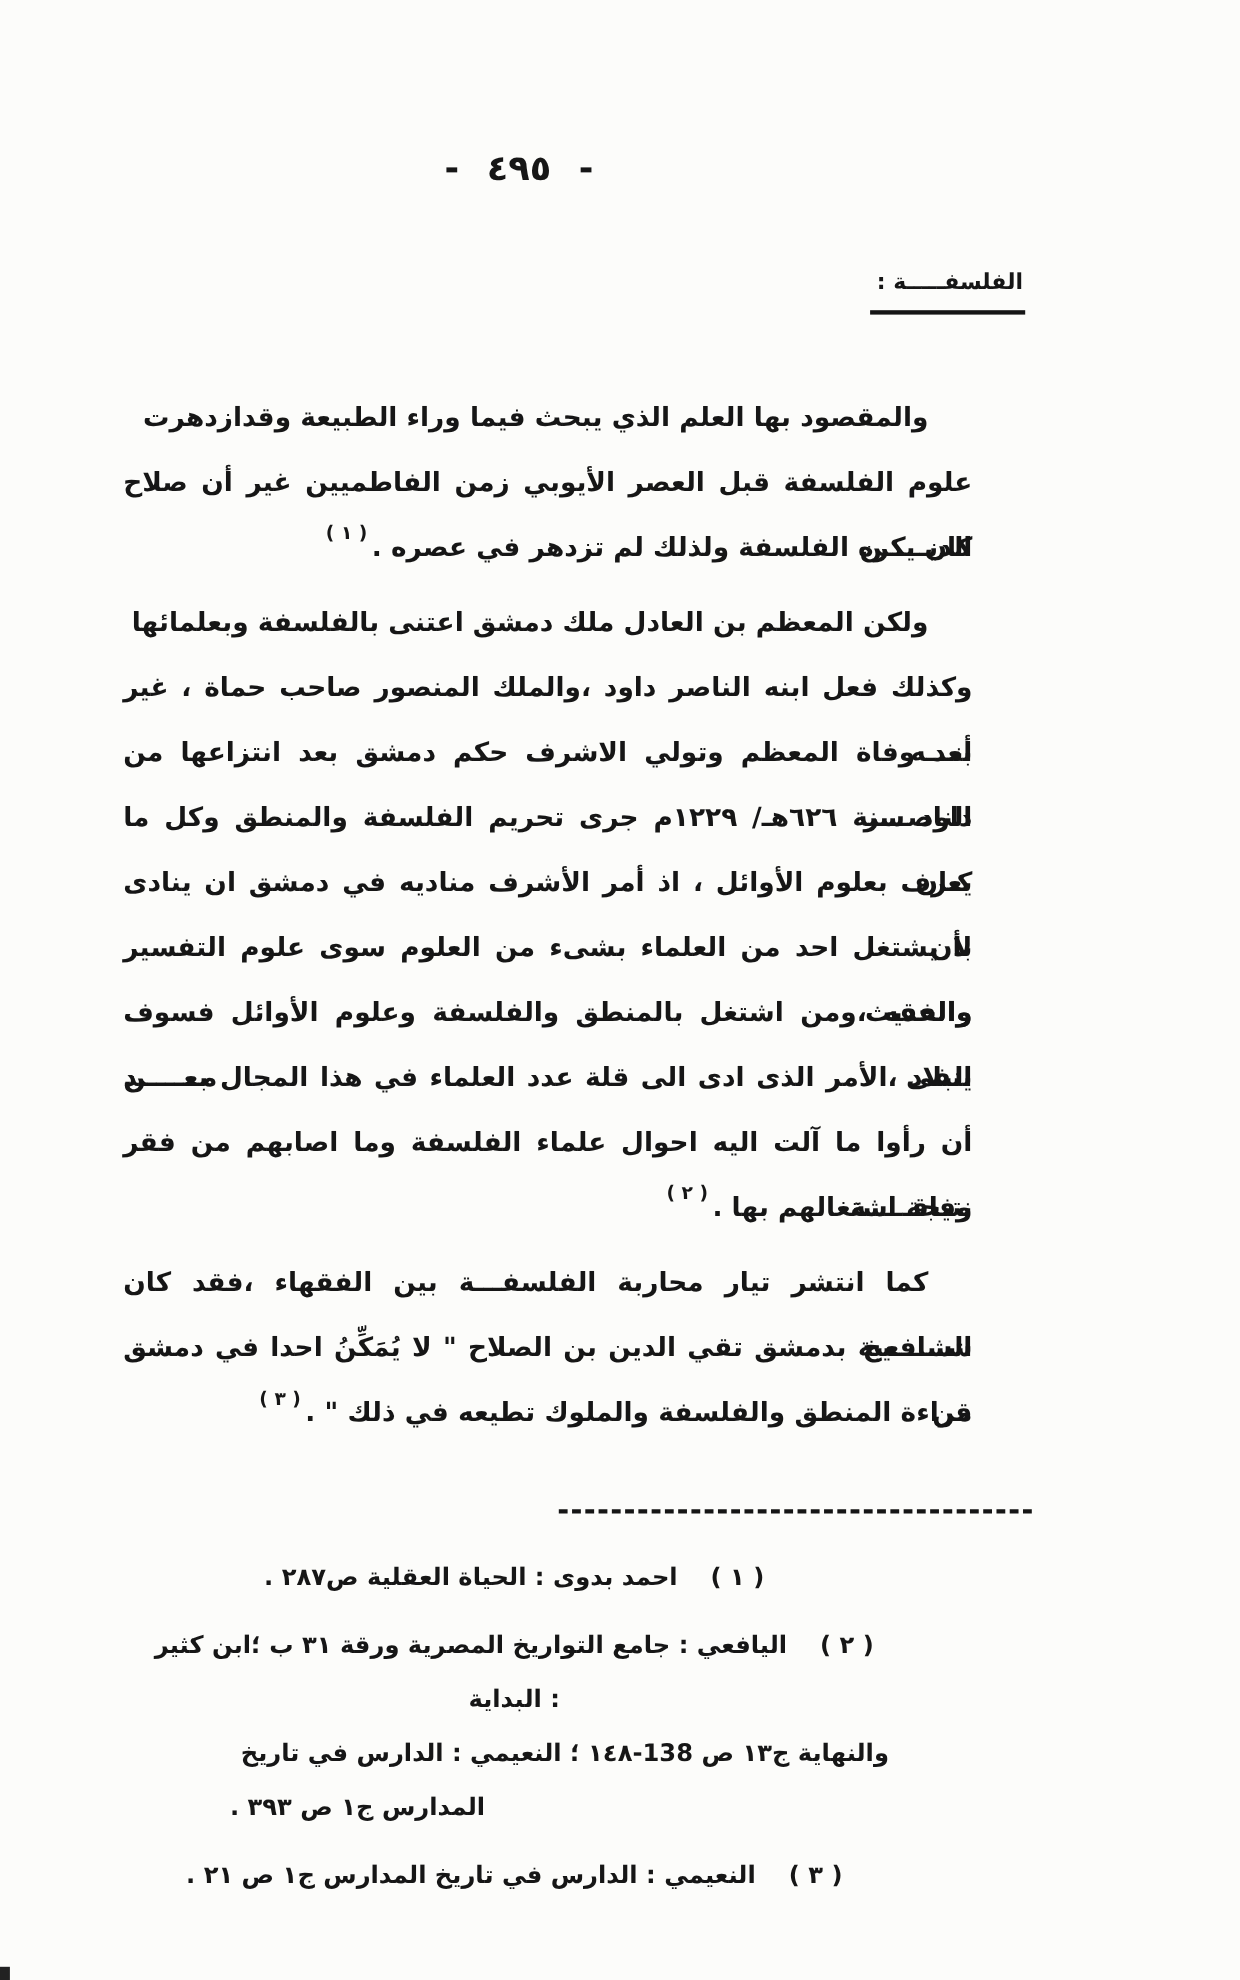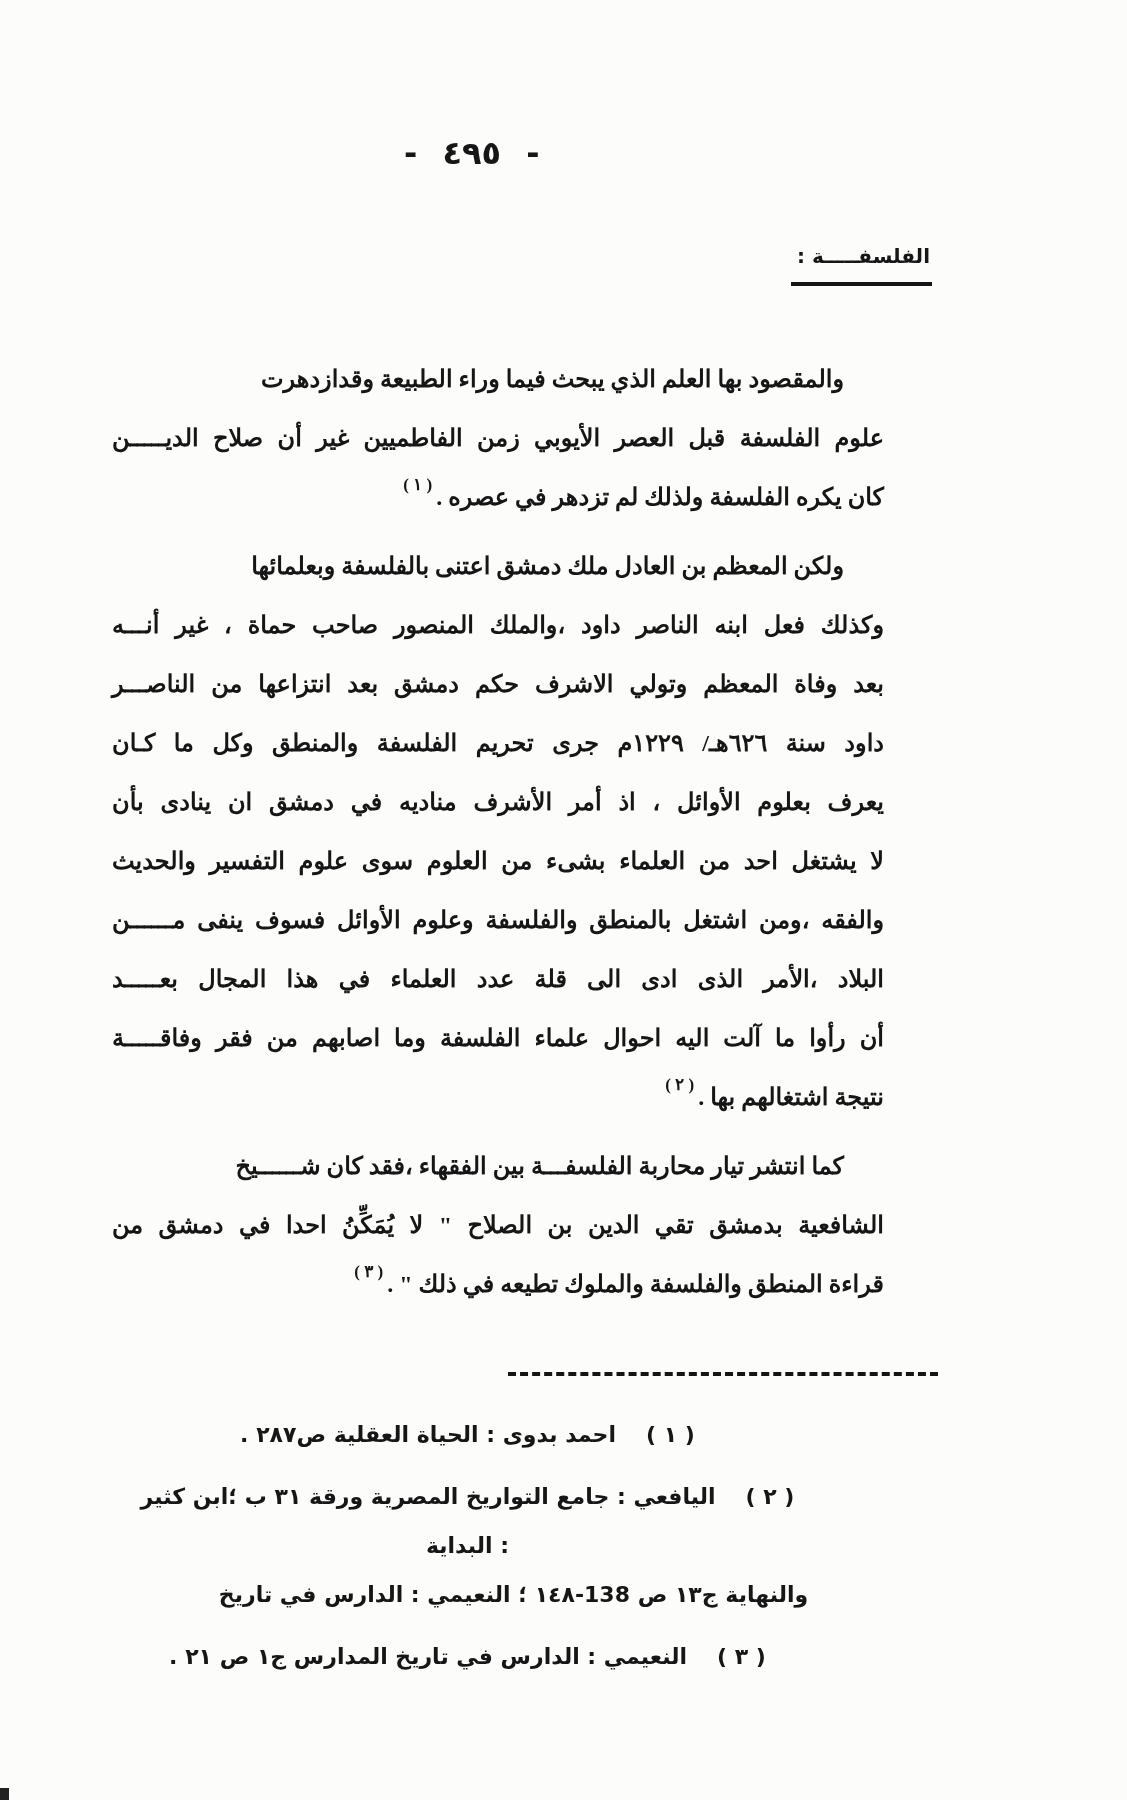--- a/index.html
+++ b/index.html
@@ -17,21 +17,21 @@
     font-size:32px;direction:rtl;word-spacing:14px;letter-spacing:2px;
   }
   .heading{
     position:absolute;top:244px;right:195px;
     font-size:20px;direction:rtl;
     padding:0 2px 14px 6px;
     border-bottom:4px solid #151515;
   }
   .content{
     position:absolute;top:350px;left:112px;width:772px;
-    direction:rtl;font-size:24px;font-family:Liberation Serif, serif;
+    direction:rtl;font-size:24px;
   }
   .para{margin-bottom:10px;}
   .line{
     line-height:59px;height:59px;
     text-align:justify;text-align-last:justify;
   }
   .line.first{text-align-last:right;text-indent:40px;}
   .line.end{text-align-last:right;}
   .fnref{
     font-size:17px;
@@ -87,19 +87,20 @@
       </div>
     </div>
   <div class="separator"></div>
   <div class="footnotes" id="footnotes">
       <div class="fn">
         <div class="fn-line"><span class="fn-marker">( ١ )</span><span>احمد بدوى : الحياة العقلية ص٢٨٧ .</span></div>
       </div>
       <div class="fn">
         <div class="fn-line"><span class="fn-marker">( ٢ )</span><span>اليافعي : جامع التواريخ المصرية ورقة ٣١ ب ؛ابن كثير : البداية</span></div>
         <div class="fn-line wide"><span>والنهاية ج١٣ ص 138-١٤٨ ؛ النعيمي : الدارس في تاريخ</span></div>
+        <div class="fn-line indent"><span>المدارس ج١ ص ٣٩٣ .</span></div>
       </div>
       <div class="fn">
         <div class="fn-line"><span class="fn-marker">( ٣ )</span><span>النعيمي : الدارس في تاريخ المدارس ج١ ص ٢١ .</span></div>
       </div>
     </div>
   <div class="scan-mark"></div>
 </div>
 
 </body></html>

